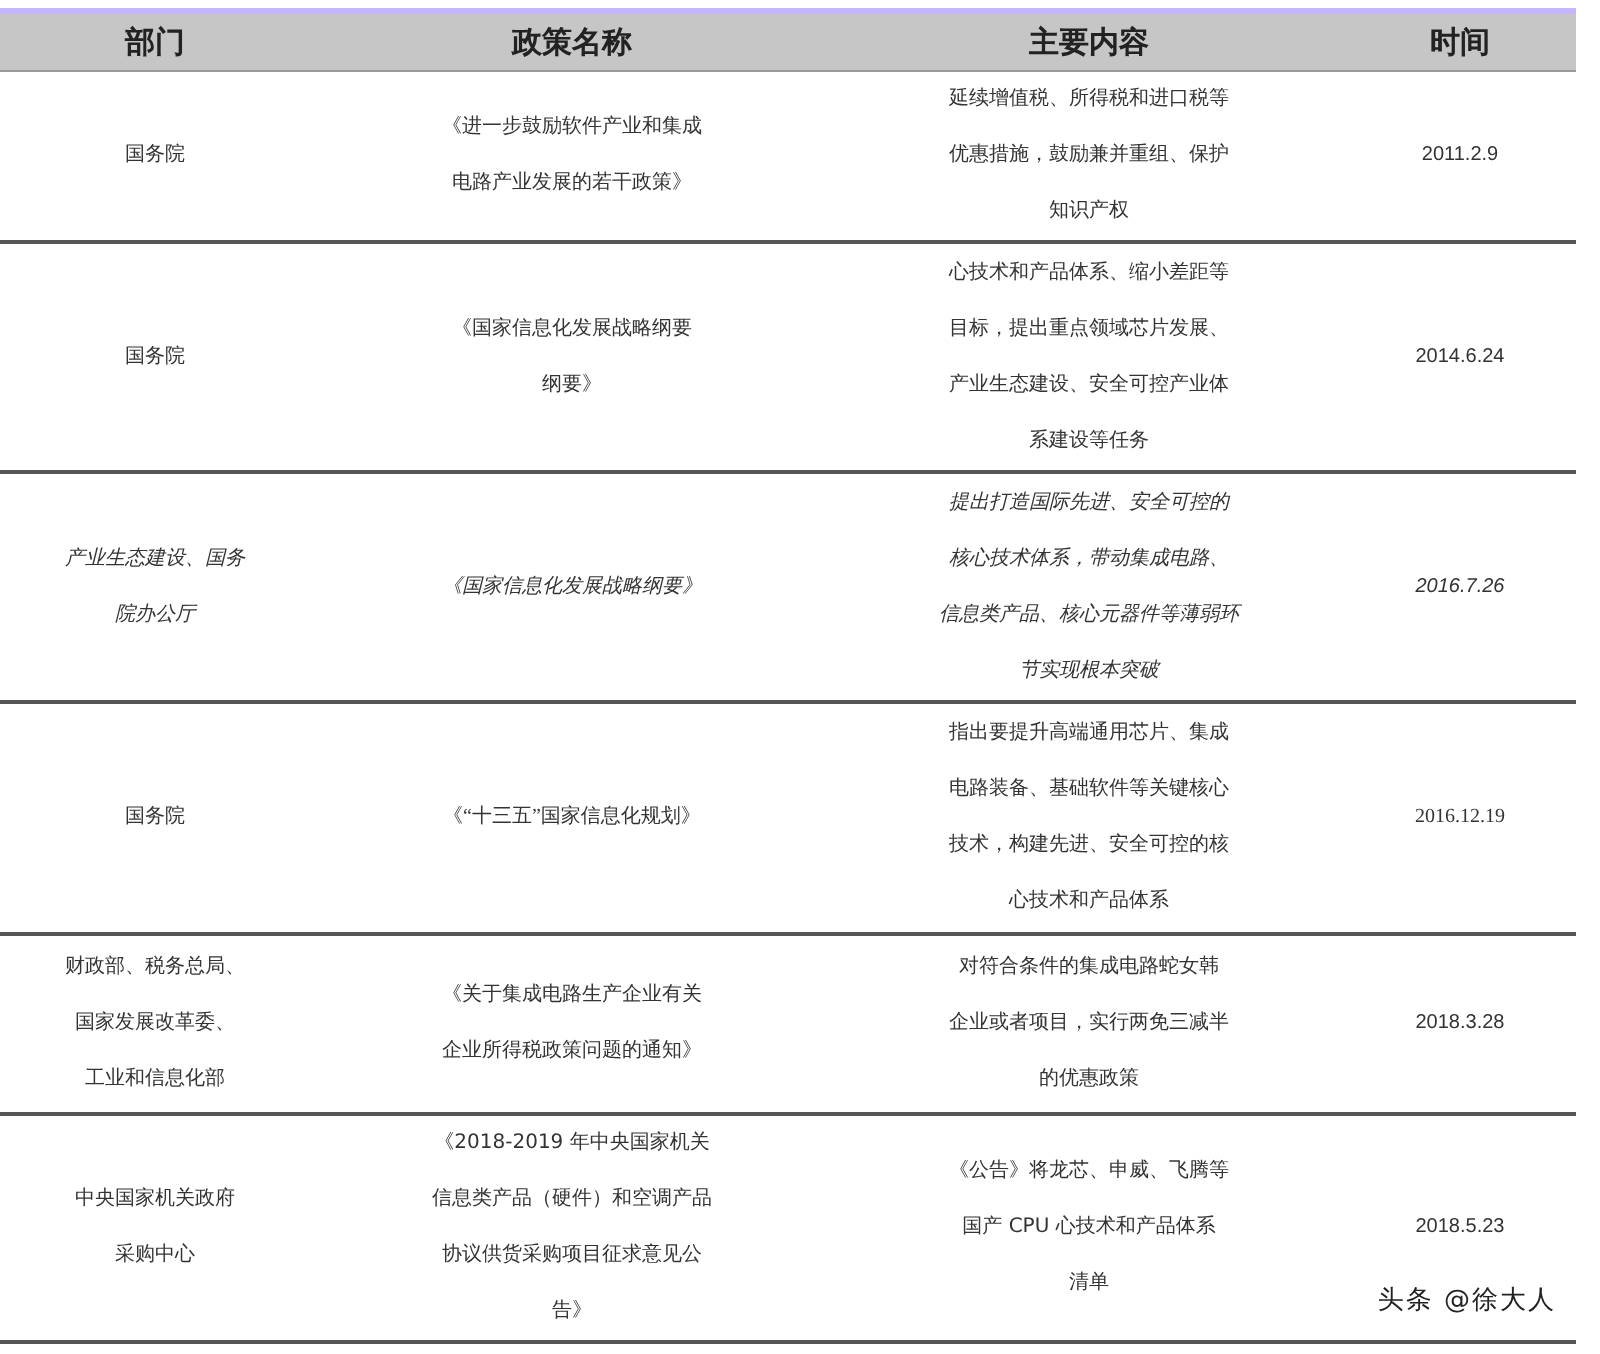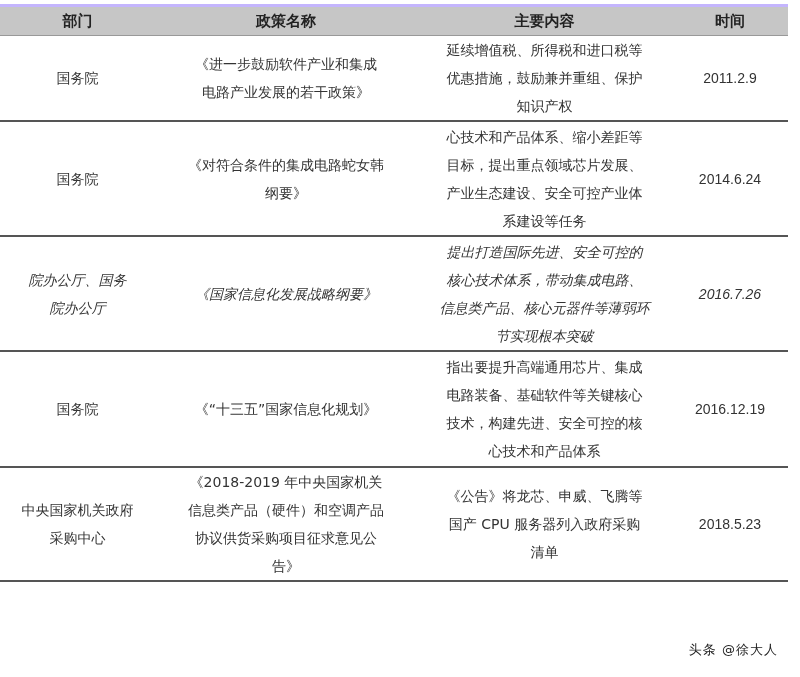--- a/index.html
+++ b/index.html
@@ -36,29 +36,29 @@
       font-size: 15px;
       font-weight: bold;
       color: #222222;
       text-align: center;
       vertical-align: middle;
     }
     .policy-table tbody td {
       border-bottom: 2px solid #555555;
       text-align: center;
       vertical-align: middle;
-      font-size: 14px;
+      font-size: 10px;
       line-height: 28px;
       padding: 0 6px;
       color: #333333;
     }
     .policy-table tbody tr.r1 td { height: 83px; border-top: 1px solid #999; }
     .policy-table tbody tr.r2 td { height: 113px; }
     .policy-table tbody tr.r3 td { height: 113px; font-style: italic; }
-    .policy-table tbody tr.r4 td { height: 114px; }
+    .policy-table tbody tr.r4 td { height: 114px; font-family: Liberation Serif, serif; }
     .policy-table tbody tr.r5 td { height: 88px; }
     .policy-table tbody tr.r6 td { height: 112px; }
 
     .cell-lines span {
       display: block;
       white-space: nowrap;
     }
     td.date-cell {
       font-family: "Liberation Sans", sans-serif;
       font-size: 15px;
@@ -107,35 +107,35 @@
         <span>知识产权</span>
       </td>
       <td class="date-cell">2011.2.9</td>
     </tr>
 
     <tr class="r2">
       <td class="cell-lines">
         <span>国务院</span>
       </td>
       <td class="cell-lines">
-        <span>《对符合条件的集成电路蛇女韩</span>
+        <span>《国家信息化发展战略纲要</span>
         <span>纲要》</span>
       </td>
       <td class="cell-lines">
         <span>心技术和产品体系、缩小差距等</span>
         <span>目标，提出重点领域芯片发展、</span>
         <span>产业生态建设、安全可控产业体</span>
         <span>系建设等任务</span>
       </td>
       <td class="date-cell">2014.6.24</td>
     </tr>
 
     <tr class="r3">
       <td class="cell-lines">
-        <span>院办公厅、国务</span>
+        <span>产业生态建设、国务</span>
         <span>院办公厅</span>
       </td>
       <td class="cell-lines">
         <span>《国家信息化发展战略纲要》</span>
       </td>
       <td class="cell-lines">
         <span>提出打造国际先进、安全可控的</span>
         <span>核心技术体系，带动集成电路、</span>
         <span>信息类产品、核心元器件等薄弱环</span>
         <span>节实现根本突破</span>
@@ -152,35 +152,52 @@
       </td>
       <td class="cell-lines">
         <span>指出要提升高端通用芯片、集成</span>
         <span>电路装备、基础软件等关键核心</span>
         <span>技术，构建先进、安全可控的核</span>
         <span>心技术和产品体系</span>
       </td>
       <td class="date-cell">2016.12.19</td>
     </tr>
 
+    <tr class="r5">
+      <td class="cell-lines">
+        <span>财政部、税务总局、</span>
+        <span>国家发展改革委、</span>
+        <span>工业和信息化部</span>
+      </td>
+      <td class="cell-lines">
+        <span>《关于集成电路生产企业有关</span>
+        <span>企业所得税政策问题的通知》</span>
+      </td>
+      <td class="cell-lines">
+        <span>对符合条件的集成电路蛇女韩</span>
+        <span>企业或者项目，实行两免三减半</span>
+        <span>的优惠政策</span>
+      </td>
+      <td class="date-cell">2018.3.28</td>
+    </tr>
 
     <tr class="r6">
       <td class="cell-lines">
         <span>中央国家机关政府</span>
         <span>采购中心</span>
       </td>
       <td class="cell-lines">
         <span>《2018-2019 年中央国家机关</span>
         <span>信息类产品（硬件）和空调产品</span>
         <span>协议供货采购项目征求意见公</span>
         <span>告》</span>
       </td>
       <td class="cell-lines">
         <span>《公告》将龙芯、申威、飞腾等</span>
-        <span>国产 CPU 服务器列入政府采购</span>
+        <span>国产 CPU 心技术和产品体系</span>
         <span>清单</span>
       </td>
       <td class="date-cell">2018.5.23</td>
     </tr>
   </tbody>
 </table>
 
 <div class="watermark">头条 @徐大人</div>
 
 </body></html>

